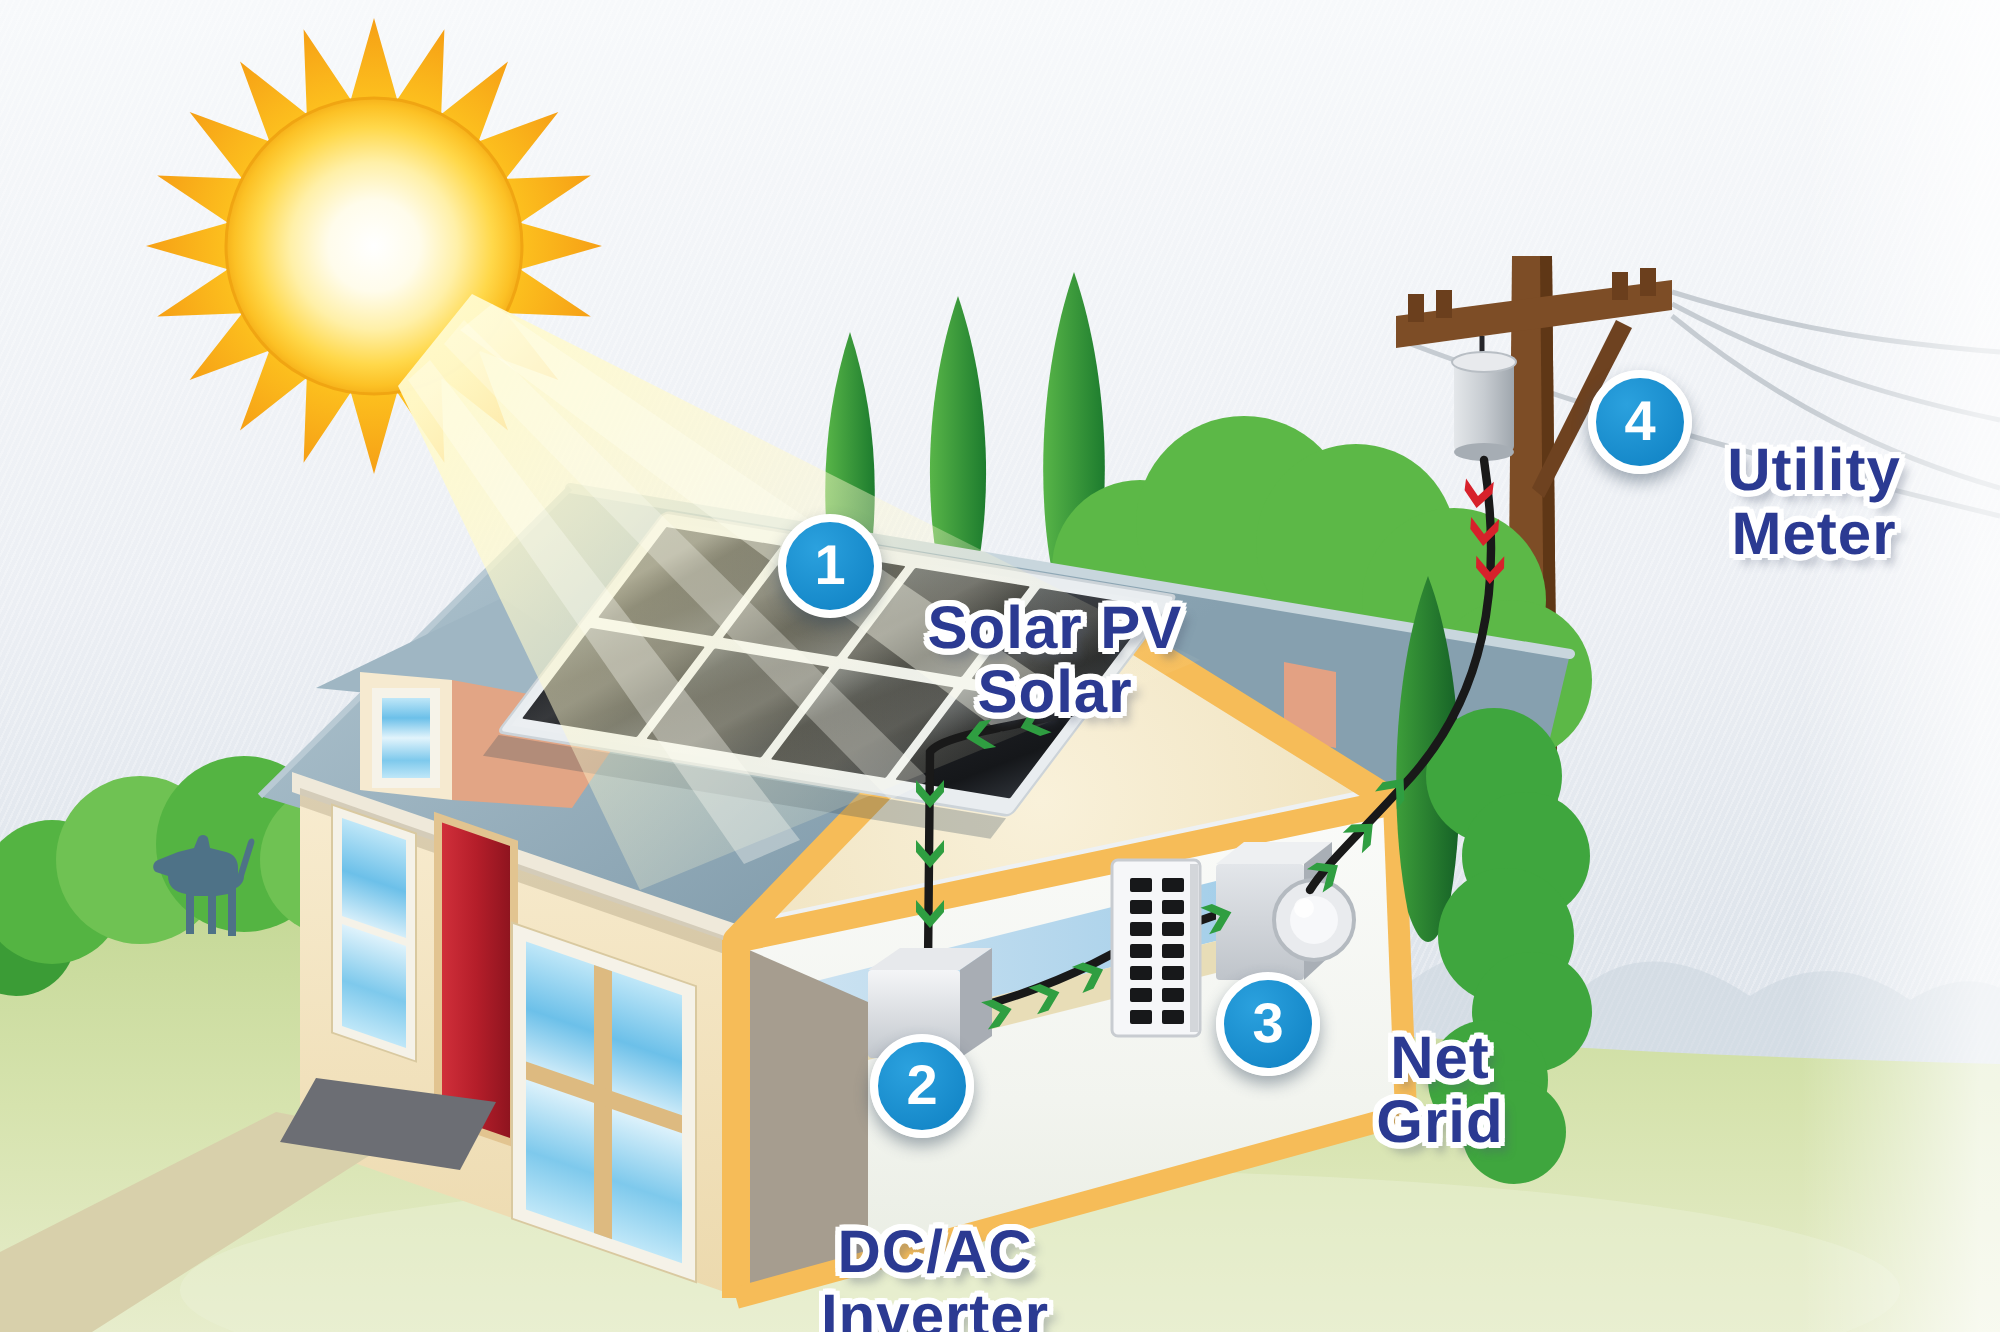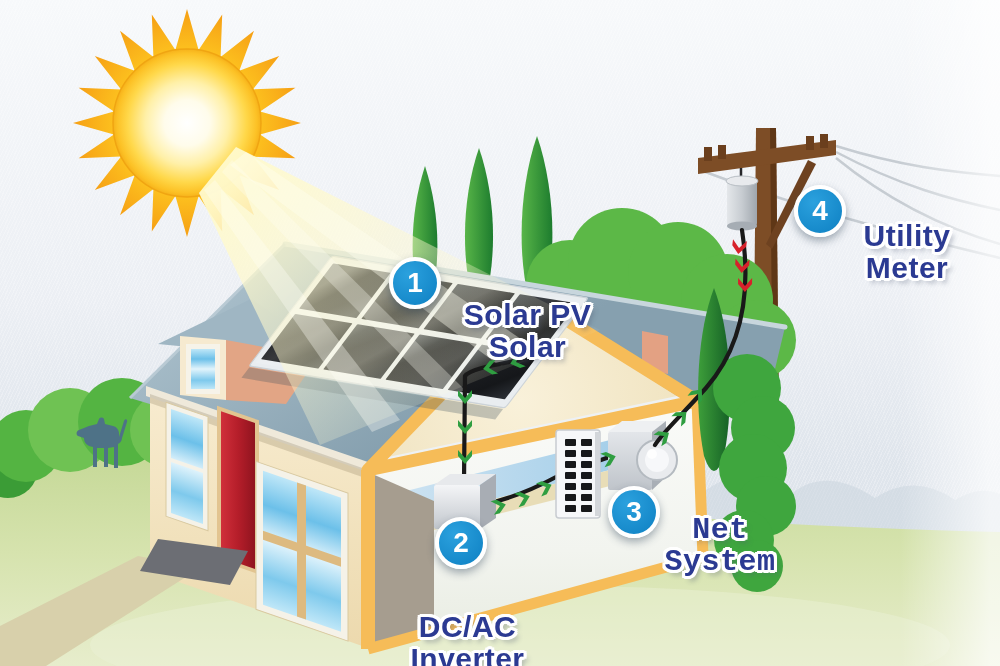--- a/index.html
+++ b/index.html
@@ -362,21 +362,21 @@
 <div class="badge" style="left:794px;top:185px;"><span>4</span></div>
 
 <div class="step-label" style="left:425px;top:259px;width:205px;">
   <span>Solar PV</span>
   <span>Solar</span>
 </div>
 <div class="step-label" style="left:365px;top:571px;width:205px;">
   <span>DC/AC</span>
   <span>Inverter</span>
 </div>
-<div class="step-label" style="left:640px;top:474px;width:160px;font-family:Liberation Mono, monospace;">
+<div class="step-label" style="left:640px;top:474px;width:160px;">
   <span>Net</span>
-  <span>System</span>
+  <span>Grid</span>
 </div>
 <div class="step-label" style="left:827px;top:180px;width:160px;">
   <span>Utility</span>
   <span>Meter</span>
 </div>
 </div>
 
 </body></html>

